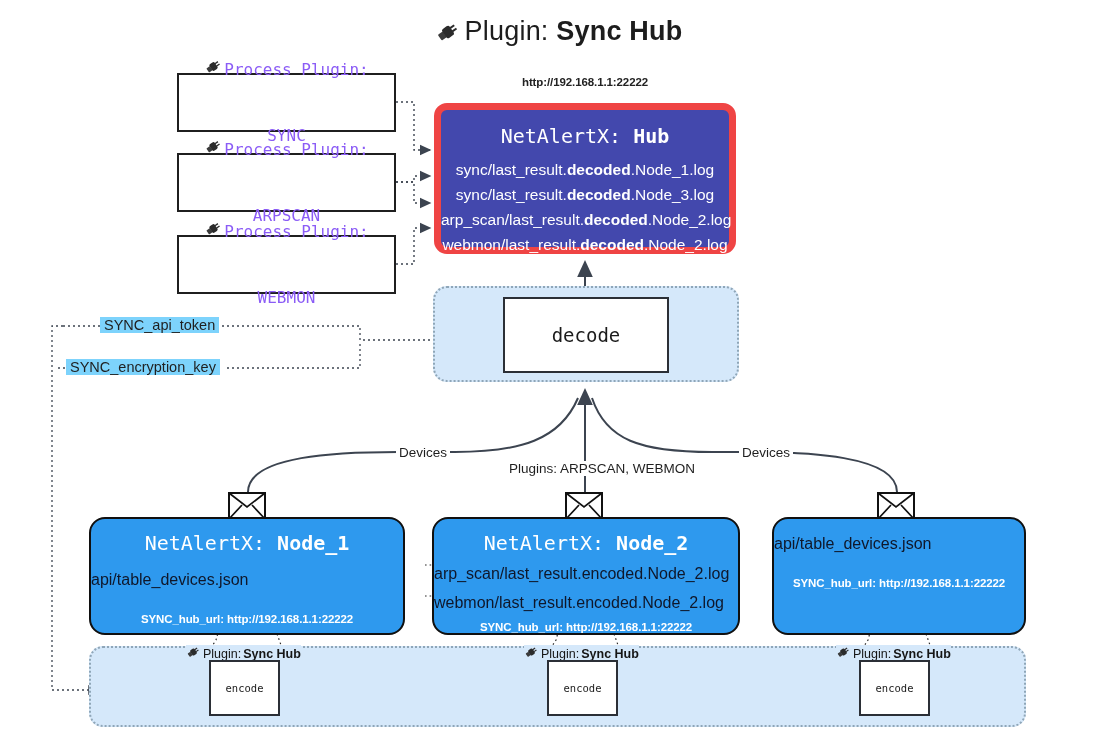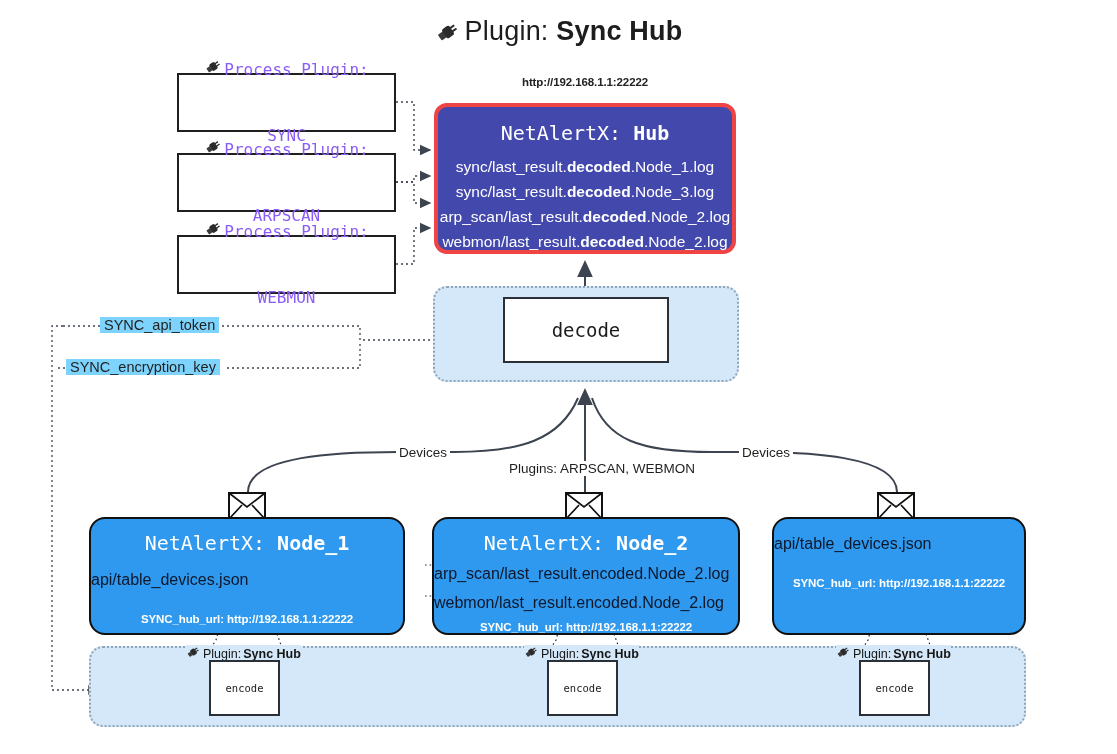--- a/index.html
+++ b/index.html
@@ -26,21 +26,21 @@
     font-family:"DejaVu Sans Mono","Liberation Mono",monospace;
     font-size:16px;line-height:1.45;
     display:flex;flex-direction:column;align-items:center;justify-content:center;
     text-align:center;color:#8b5cf6;gap:42px;
   }
   .procbox .l1{display:flex;align-items:center;gap:1px;white-space:nowrap;}
 
   
   #hub{
     left:434px;top:103px;width:302px;height:151px;
-    background:#4348ad;border:4px solid #ef4444;border-radius:13px;
+    background:#4348ad;border:7px solid #ef4444;border-radius:13px;
     color:#ffffff;
   }
   #hub .hubtitle{
     font-family:"DejaVu Sans Mono","Liberation Mono",monospace;
     font-size:20px;text-align:center;margin-top:14px;letter-spacing:0px;
   }
   #hub .hubtitle b{font-weight:bold;}
   #hub .rows{margin-top:9px;}
   #hub .row{
     font-size:15.5px;line-height:25px;text-align:center;white-space:nowrap;
@@ -51,21 +51,21 @@
     left:434px;top:76px;width:302px;text-align:center;
     font-size:11.5px;color:#222;font-weight:bold;letter-spacing:-.1px;
   }
 
   
   #decode-group{
     left:433px;top:286px;width:306px;height:96px;
     background:#d5e8fa;border:2px dotted #8fa6b8;border-radius:14px;
   }
   #decode-box{
-    left:503px;top:297px;width:166px;height:66px;
+    left:503px;top:297px;width:166px;height:76px;
     background:#fff;border:2px solid #2b2f36;
     display:flex;align-items:center;justify-content:center;
     font-family:"DejaVu Sans Mono","Liberation Mono",monospace;
     font-size:19px;color:#1b1b1b;
   }
 
   
   .paramlabel{
     font-size:14.5px;color:#1f1f1f;background:#7dd3fc;padding:0 4px;white-space:nowrap;
   }

